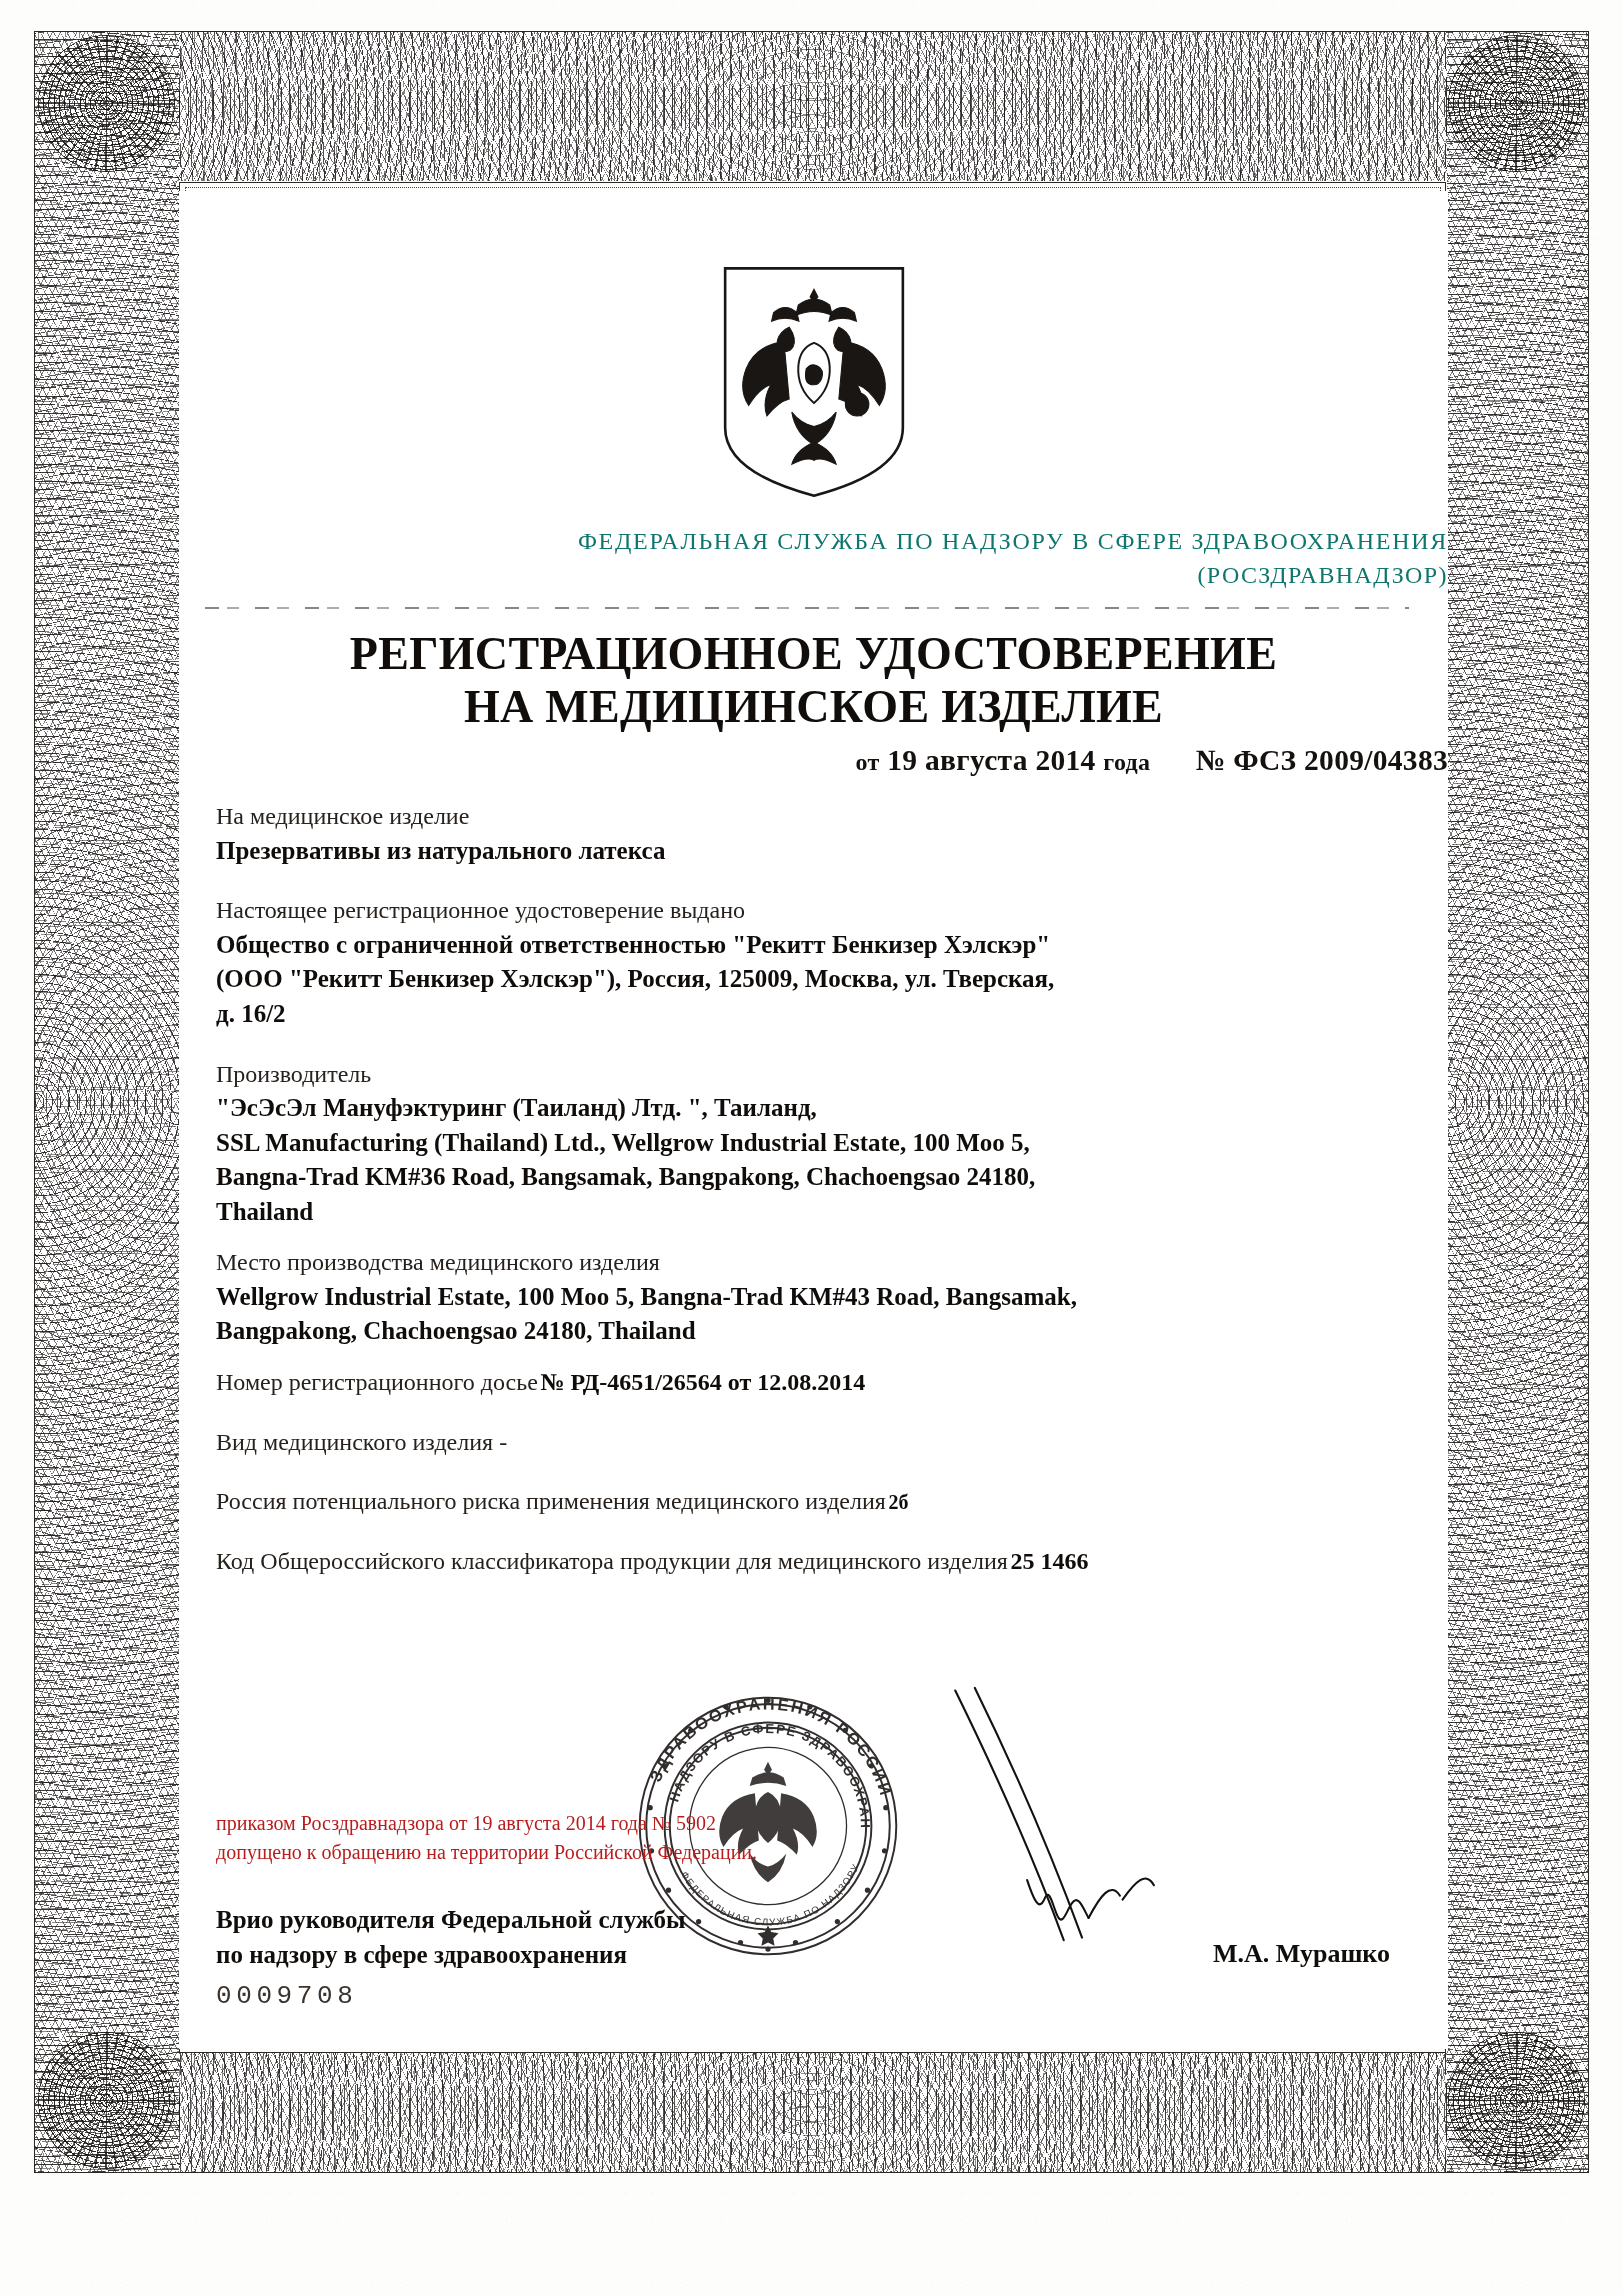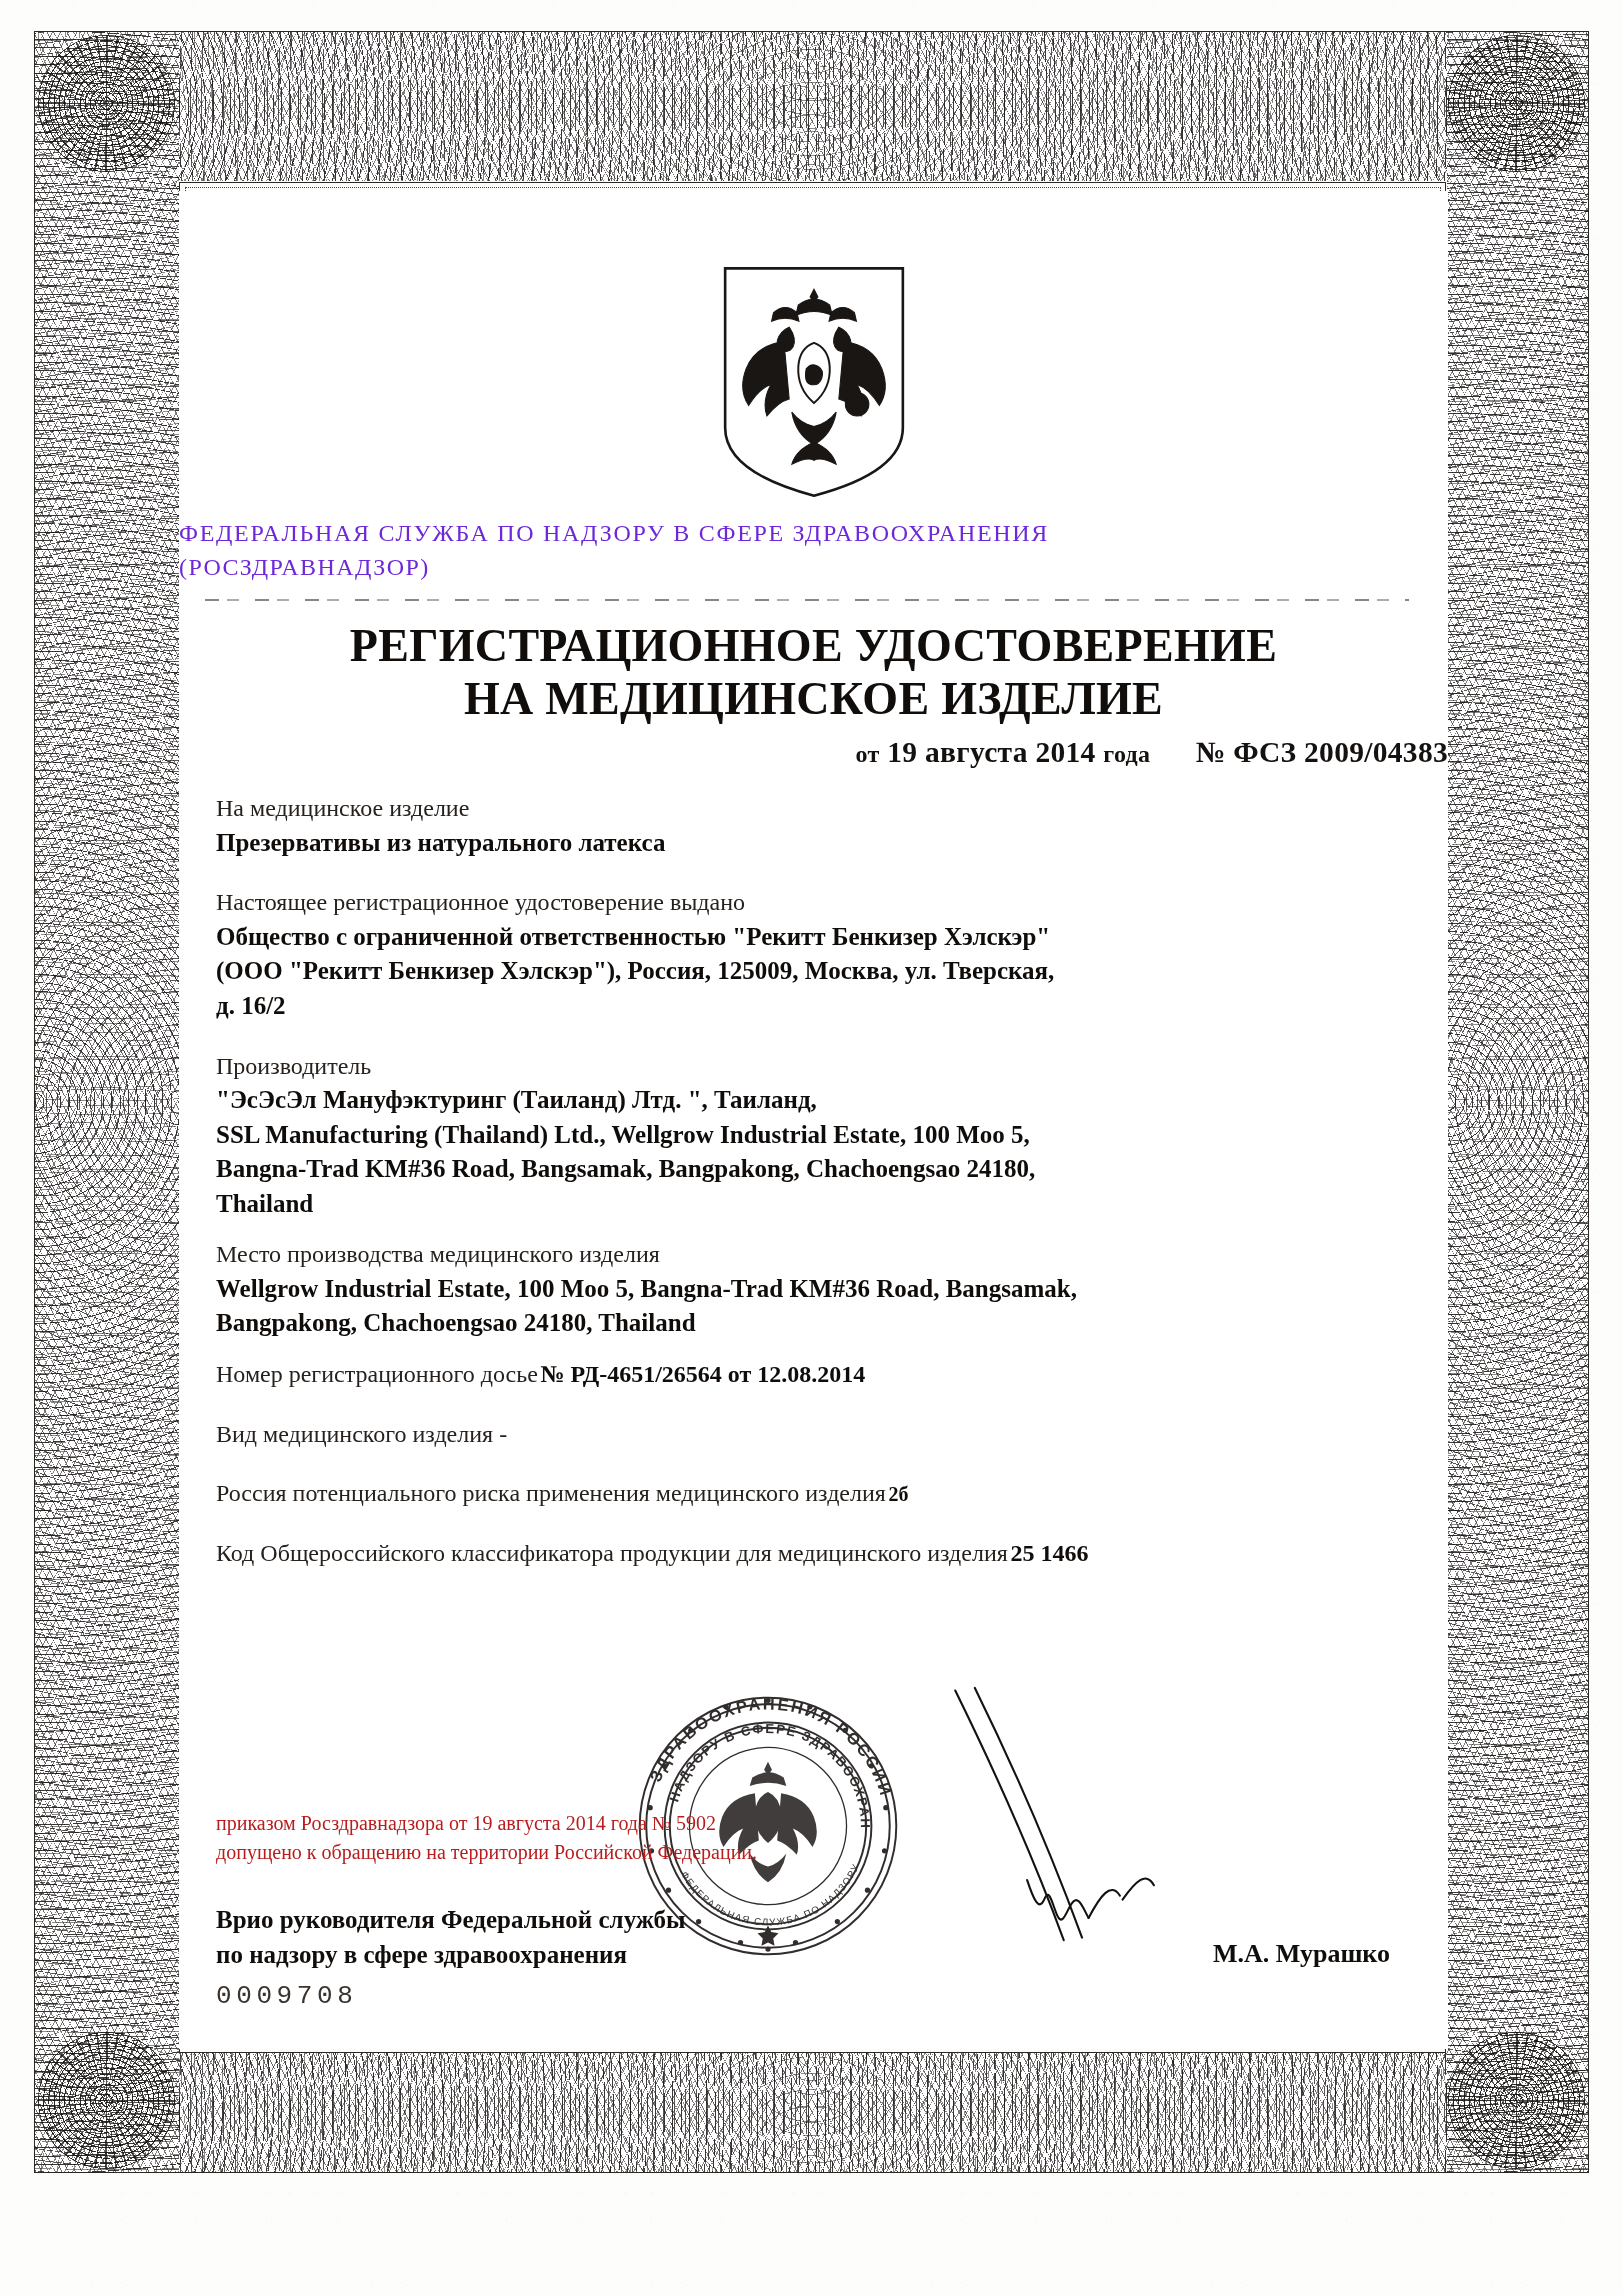--- a/index.html
+++ b/index.html
@@ -107,26 +107,26 @@
   .emblem-wrap {
     width: 100%;
     display: flex;
     justify-content: center;
     padding-top: 73px;
   }
   .emblem { width: 196px; height: 236px; display:block; }
 
   
   .agency {
-    margin-top: 16px;
-    text-align: left;
+    margin-top: 24px;
+    text-align: right;
     letter-spacing: 1.7px;
     font-size: 24px;
     line-height: 1.42;
-    color: #6d28d9;
+    color: #0f766e;
   }
   .agency .l2 { letter-spacing: 1.4px; }
 
   .divider {
     margin: 14.4px 39px 0 26px;
     height: 2px;
     background: repeating-linear-gradient(
       90deg,
       rgba(40,36,32,.55) 0 14.4px,
       rgba(40,36,32,0) 14.4px 22px,
@@ -332,21 +332,21 @@
       <div class="blk">
         <div class="lbl">Производитель</div>
         <div class="val">"ЭсЭсЭл Мануфэктуринг (Таиланд) Лтд. ", Таиланд,</div>
         <div class="val">SSL Manufacturing (Thailand) Ltd., Wellgrow Industrial Estate, 100 Moo 5,</div>
         <div class="val">Bangna-Trad KM#36 Road, Bangsamak, Bangpakong, Chachoengsao 24180,</div>
         <div class="val">Thailand</div>
       </div>
 
       <div class="blk">
         <div class="lbl">Место производства медицинского изделия</div>
-        <div class="val">Wellgrow Industrial Estate, 100 Moo 5, Bangna-Trad KM#36 Road, Bangsamak,</div>
+        <div class="val">Wellgrow Industrial Estate, 100 Moo 5, Bangna-Trad KM#43 Road, Bangsamak,</div>
         <div class="val">Bangpakong, Chachoengsao 24180, Thailand</div>
       </div>
 
       <div class="blk">
         <span class="lbl">Номер регистрационного досье</span>
         <span class="val" style="font-size:24px">№ РД-4651/26564 от 12.08.2014</span>
       </div>
 
       <div class="spacer-s"></div>
 

